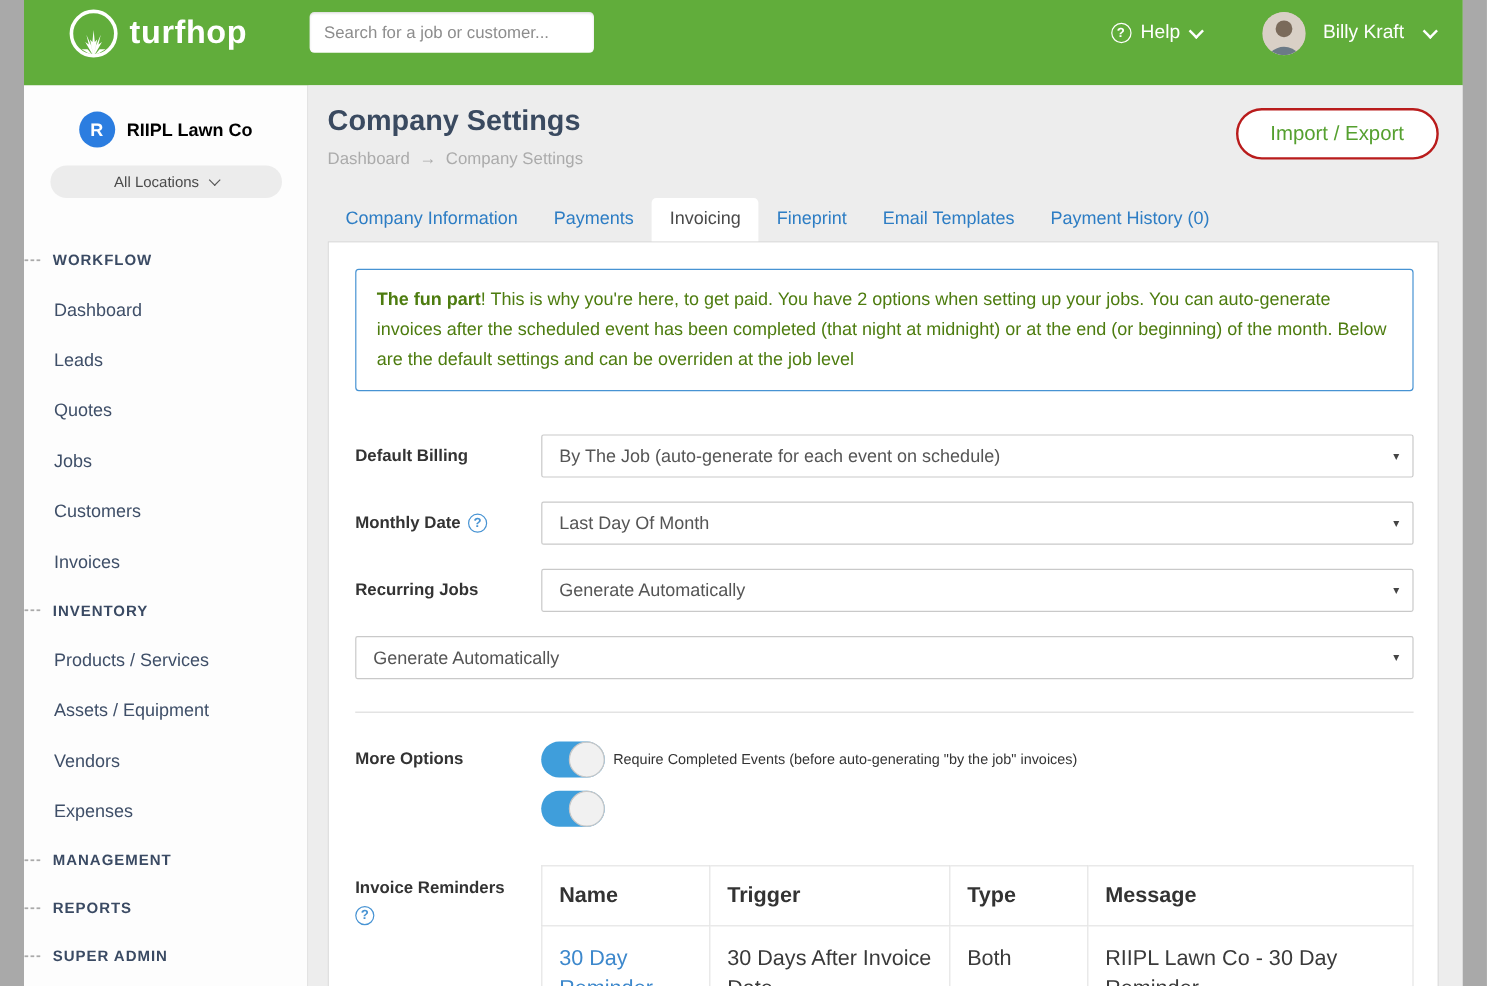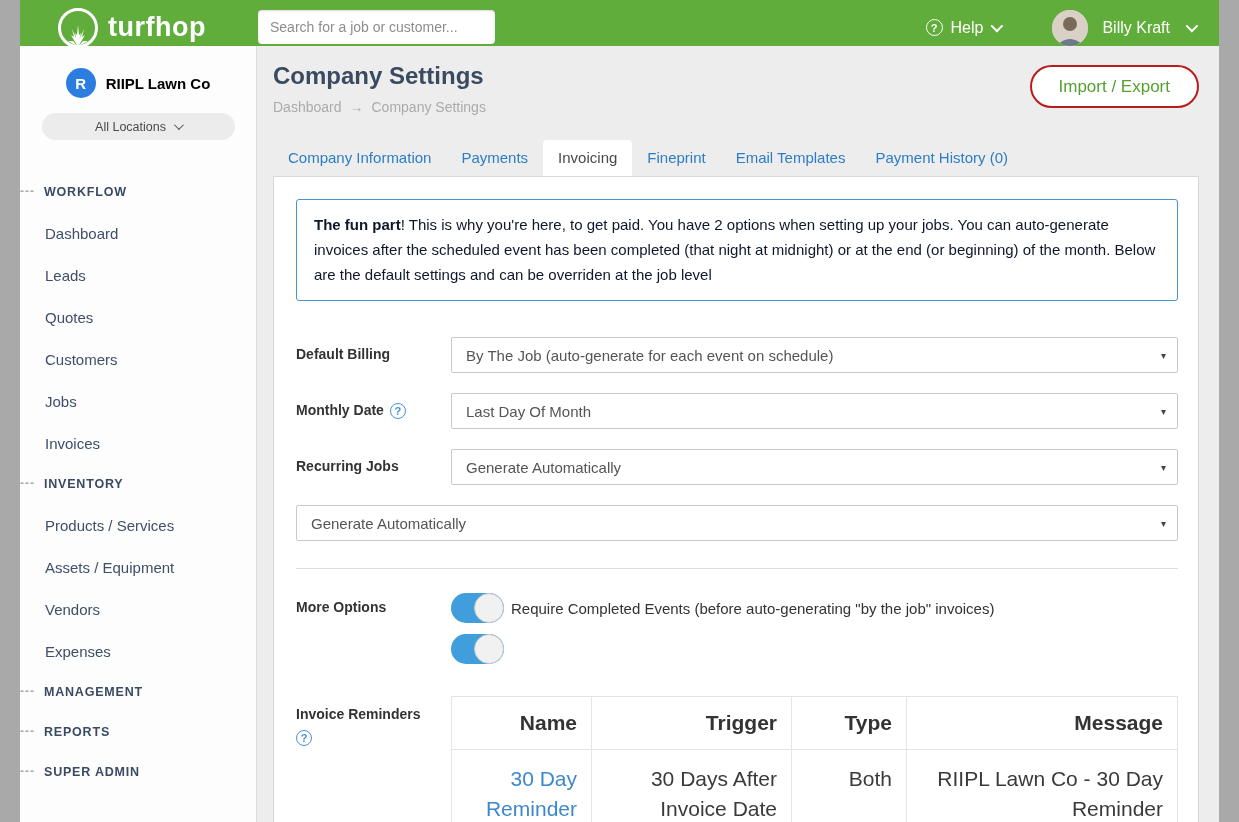--- a/index.html
+++ b/index.html
@@ -6,21 +6,21 @@
   html,body { width:1239px; height:822px; overflow:hidden; }
   body { position:relative; background:#a9a9a9; font-family:"Liberation Sans", sans-serif; }
 
   .desktop-strip { position:absolute; top:0; width:20px; height:822px; background:#a9a9a9; z-index:5; }
   .strip-left { left:0; }
   .strip-right { right:0; }
 
   .app { position:absolute; left:20px; top:0; width:1199px; height:822px; display:flex; flex-direction:column; background:#ededed; }
 
   
-  .header { position:relative; height:46px; flex-shrink:0; background:#61ad3b; display:flex; align-items:center; }
+  .header { position:relative; height:71px; flex-shrink:0; background:#61ad3b; display:flex; align-items:center; }
   .brand { position:absolute; left:38px; top:0; height:55px; display:flex; align-items:center; gap:10px; }
   .logo-circle { width:40px; height:40px; border:3px solid #fff; border-radius:50%; display:flex; align-items:flex-end; justify-content:center; overflow:hidden; }
   .brand-name { color:#fff; font-size:27px; font-weight:bold; letter-spacing:0.5px; }
   .search-box { position:absolute; left:238px; top:10px; width:237px; height:34px; border:none; border-radius:4px; background:#fff; padding:0 12px; font-size:14px; color:#0f172a; font-family:"Liberation Sans", sans-serif; outline:none; box-shadow:inset 0 1px 2px rgba(0,0,0,.15); }
   .search-box::placeholder { color:#8d8d8d; }
   .header-right { position:absolute; right:24px; top:0; height:55px; display:flex; align-items:center; }
   .help-group { display:flex; align-items:center; gap:8px; color:#fff; font-size:16px; margin-right:52px; cursor:pointer; }
   .q-circle-white { width:17px; height:17px; border:1.5px solid #fff; border-radius:50%; font-size:11px; display:flex; align-items:center; justify-content:center; color:#fff; font-weight:bold; }
   .chev { width:9px; height:9px; border-right:2px solid #fff; border-bottom:2px solid #fff; transform:rotate(45deg) translateY(-2px); display:inline-block; }
   .avatar { width:36px; height:36px; border-radius:50%; background:#cfc4b8; overflow:hidden; margin-right:14px; flex-shrink:0; }
@@ -47,42 +47,42 @@
   .breadcrumb { margin-top:9px; font-size:14px; color:#ababab; display:flex; gap:8px; align-items:center; }
   .crumb { cursor:pointer; }
   .import-btn { position:absolute; right:20px; top:19px; height:43px; padding:0 27px; border:2px solid #b91c1c; border-radius:22px; background:#fff; color:#55a02f; font-size:17px; font-family:"Liberation Sans", sans-serif; cursor:pointer; }
 
   .tabs { margin-top:25px; display:flex; align-items:flex-end; }
   .tab { padding:9px 15px 10px; font-size:15px; color:#2d7dc4; cursor:pointer; white-space:nowrap; }
   .tab.active { background:#fff; color:#4a4a4a; border-radius:4px 4px 0 0; position:relative; z-index:2; }
 
   .card { position:relative; z-index:1; background:#fff; border:1px solid #d9d9d9; height:900px; padding:22px 20px 0 22px; }
 
-  .info-box { border:1px solid #4793d3; border-radius:3px; padding:13px 17px; color:#0f172a; font-size:15px; line-height:1.65; margin-bottom:36px; }
+  .info-box { border:1px solid #4793d3; border-radius:3px; padding:13px 17px; color:#4d7c0f; font-size:15px; line-height:1.65; margin-bottom:36px; }
   .info-box b { font-weight:bold; }
 
   .form-row { display:flex; margin-bottom:20px; }
   .flabel { width:155px; flex-shrink:0; padding-top:9px; font-size:14px; font-weight:bold; color:#333; display:flex; align-items:flex-start; gap:6px; }
   .q-circle-blue { width:16px; height:16px; border:1px solid #4793d3; border-radius:50%; color:#4793d3; font-size:11px; display:inline-flex; align-items:center; justify-content:center; flex-shrink:0; margin-top:1px; cursor:pointer; }
   .select { flex:1; height:36px; border:1px solid #c9c9c9; border-radius:2px; background:#fff; display:flex; align-items:center; padding:0 30px 0 14px; color:#555; font-size:15px; position:relative; cursor:pointer; }
   .select .caret { position:absolute; right:11px; top:50%; transform:translateY(-50%); font-size:10px; color:#444; }
 
   .divider { border-top:1px solid #ddd; margin:27px 0 24px; }
 
   .toggles-col { display:flex; flex-direction:column; gap:11px; }
   .toggle-row { display:flex; align-items:center; }
   .toggle { width:53px; height:30px; border-radius:15px; background:#3f9edb; position:relative; flex-shrink:0; cursor:pointer; }
   .knob { position:absolute; right:0px; top:0px; width:30px; height:30px; border-radius:50%; background:#f1f1f1; border:1px solid #c7c7c7; }
-  .toggle-label { font-size:15px; color:#333; margin-left:7px; }
+  .toggle-label { font-size:12px; color:#333; margin-left:7px; }
 
   .reminders-row { display:flex; margin-top:32px; }
   .rem-label { width:155px; flex-shrink:0; font-size:14px; font-weight:bold; color:#333; padding-top:10px; }
   .rem-label .q-circle-blue { margin-top:8px; }
   table.rem-table { flex:1; border-collapse:collapse; table-layout:fixed; background:#fff; }
-  .rem-table th, .rem-table td { border:1px solid #e4e4e4; text-align:right; vertical-align:top; padding:14px; font-size:21px; }
+  .rem-table th, .rem-table td { border:1px solid #e4e4e4; text-align:left; vertical-align:top; padding:14px; font-size:18px; }
   .rem-table th { font-weight:bold; color:#333; height:47px; }
   .rem-table td { color:#3a3a3a; height:67px; line-height:1.4; }
   .rem-table td.name-cell { color:#3d88cc; cursor:pointer; }
   .col-name { width:140px; } .col-trigger { width:200px; } .col-type { width:115px; }
 
   .grass { display:block; margin-bottom:-2px; }
 </style>
 </head>
 <body>
 
@@ -131,22 +131,22 @@
         <span class="chev-dark"></span>
       </div>
       <div class="nav">
         <div class="nav-section">
           <span class="section-dashes">---</span>
           <span>WORKFLOW</span>
         </div>
         <div class="nav-item">Dashboard</div>
         <div class="nav-item">Leads</div>
         <div class="nav-item">Quotes</div>
+        <div class="nav-item">Jobs</div>
         <div class="nav-item">Customers</div>
-        <div class="nav-item">Jobs</div>
         <div class="nav-item">Invoices</div>
         <div class="nav-section">
           <span class="section-dashes">---</span>
           <span>INVENTORY</span>
         </div>
         <div class="nav-item">Products / Services</div>
         <div class="nav-item">Assets / Equipment</div>
         <div class="nav-item">Vendors</div>
         <div class="nav-item">Expenses</div>
         <div class="nav-section">

